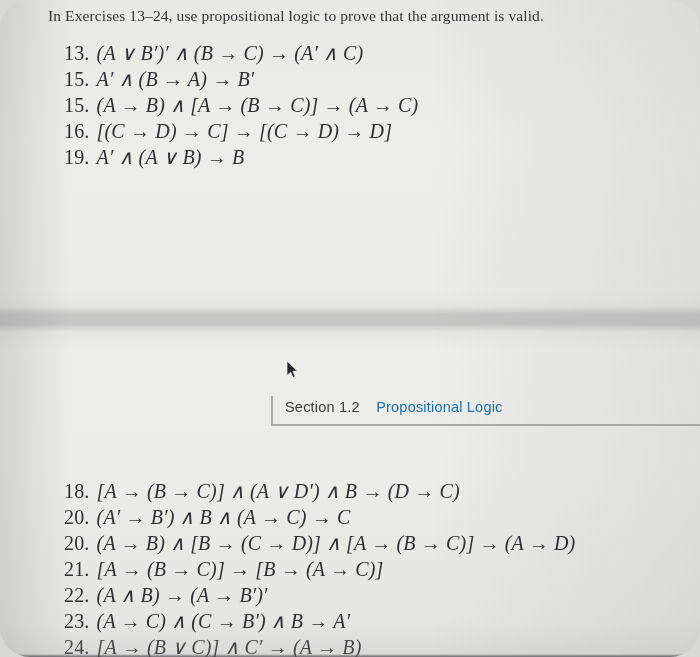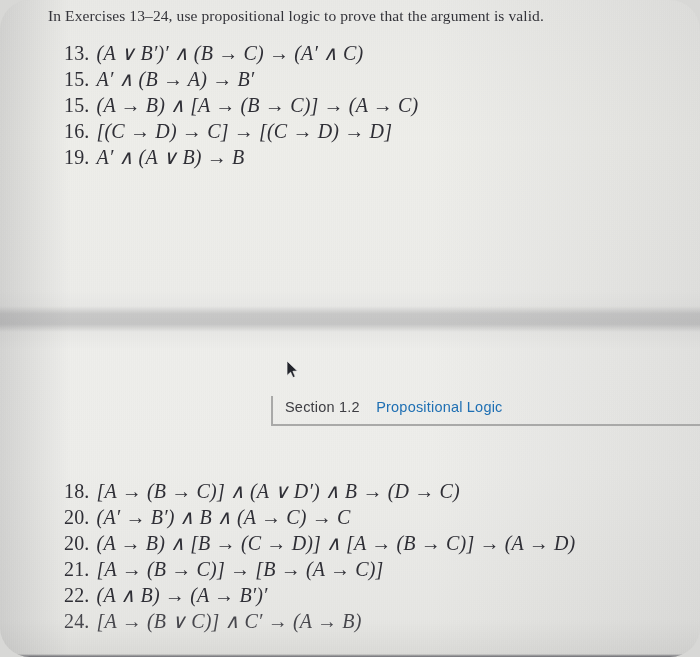--- a/index.html
+++ b/index.html
@@ -230,20 +230,24 @@
       <span class="ex-body">(A → B) ∧ [B → (C → D)] ∧ [A → (B → C)] → (A → D)</span>
     </li>
     <li class="ex-item">
       <span class="ex-num">21.</span>
       <span class="ex-body">[A → (B → C)] → [B → (A → C)]</span>
     </li>
     <li class="ex-item">
       <span class="ex-num">22.</span>
       <span class="ex-body">(A ∧ B) → (A → B′)′</span>
     </li>
+    <li class="ex-item">
+      <span class="ex-num">23.</span>
+      <span class="ex-body">(A → C) ∧ (C → B′) ∧ B → A′</span>
+    </li>
     <li class="ex-item clipped">
       <span class="ex-num">24.</span>
       <span class="ex-body">[A → (B ∨ C)] ∧ C′ → (A → B)</span>
     </li>
   </ul>
 
   <div class="bottom-edge"></div>
 
   <div class="cursor">
     <svg width="14" height="20" viewBox="0 0 14 20" xmlns="http://www.w3.org/2000/svg">

